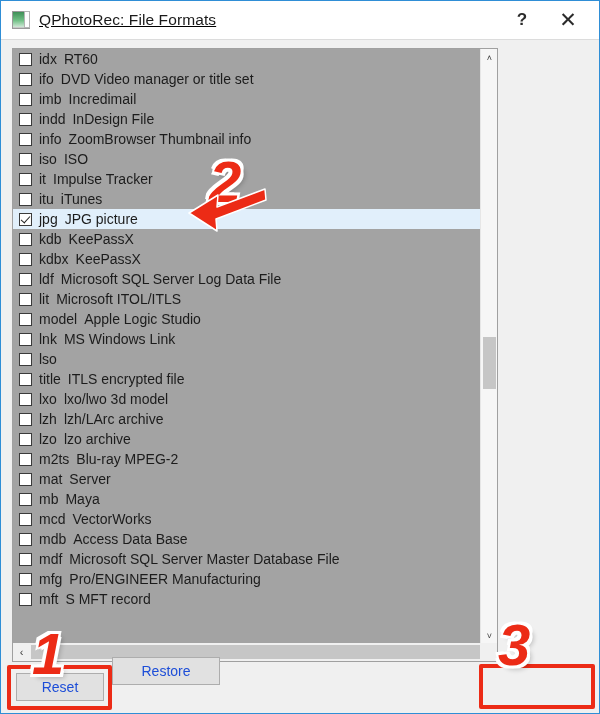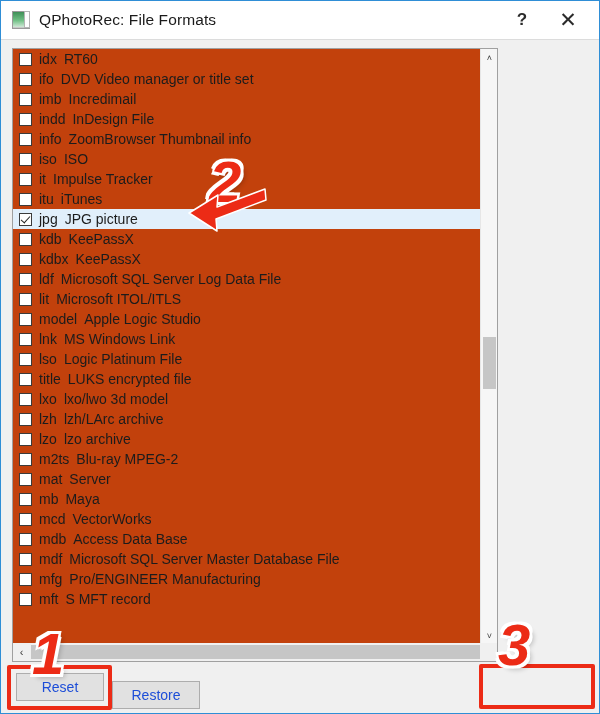--- a/index.html
+++ b/index.html
@@ -26,20 +26,21 @@
   }
 
   
   #titlebar {
     position: relative;
     height: 38px;
     background: #ffffff;
     border-bottom: 1px solid #dcdcdc;
     display: flex;
     align-items: center;
+    text-decoration: underline;
   }
   #app-icon {
     width: 18px;
     height: 18px;
     margin-left: 11px;
     margin-right: 9px;
     position: relative;
     flex: none;
   }
   #app-icon .ic-back {
@@ -94,21 +95,21 @@
 
   
   #list-frame {
     position: absolute;
     left: 11px;
     top: 47px;
     width: 486px;
     height: 614px;
     box-sizing: border-box;
     border: 1px solid #a0a0a0;
-    background: #c2410c;
+    background: #a3a3a3;
     overflow: hidden;
   }
   #list-viewport {
     position: absolute;
     left: 0;
     top: 0;
     width: 560px;
     height: 595px;
     overflow: hidden;
   }
@@ -240,22 +241,22 @@
     font-family: "Liberation Sans", sans-serif;
   }
   #reset-button {
     left: 15px;
     top: 672px;
     width: 88px;
     height: 28px;
   }
   #restore-button {
     left: 111px;
-    top: 680px;
-    width: 88px;
+    top: 656px;
+    width: 108px;
     height: 28px;
   }
   #ok-button {
     left: 487px;
     top: 672px;
     width: 98px;
     height: 28px;
     border: 1px solid #0078d7;
     margin-top: 44px;
   }
@@ -396,26 +397,25 @@
           <span class="row-desc">Apple Logic Studio</span>
         </div>
         <div class="row">
           <div class="cb"></div>
           <span class="row-ext">lnk</span>
           <span class="row-desc">MS Windows Link</span>
         </div>
         <div class="row">
           <div class="cb"></div>
           <span class="row-ext">lso</span>
-          <span class="row-desc">Logic Platinum File</span>
         </div>
         <div class="row">
           <div class="cb"></div>
           <span class="row-ext">title</span>
-          <span class="row-desc">LUKS encrypted file</span>
+          <span class="row-desc">ITLS encrypted file</span>
         </div>
         <div class="row">
           <div class="cb"></div>
           <span class="row-ext">lxo</span>
           <span class="row-desc">lxo/lwo 3d model</span>
         </div>
         <div class="row">
           <div class="cb"></div>
           <span class="row-ext">lzh</span>
           <span class="row-desc">lzh/LArc archive</span>

